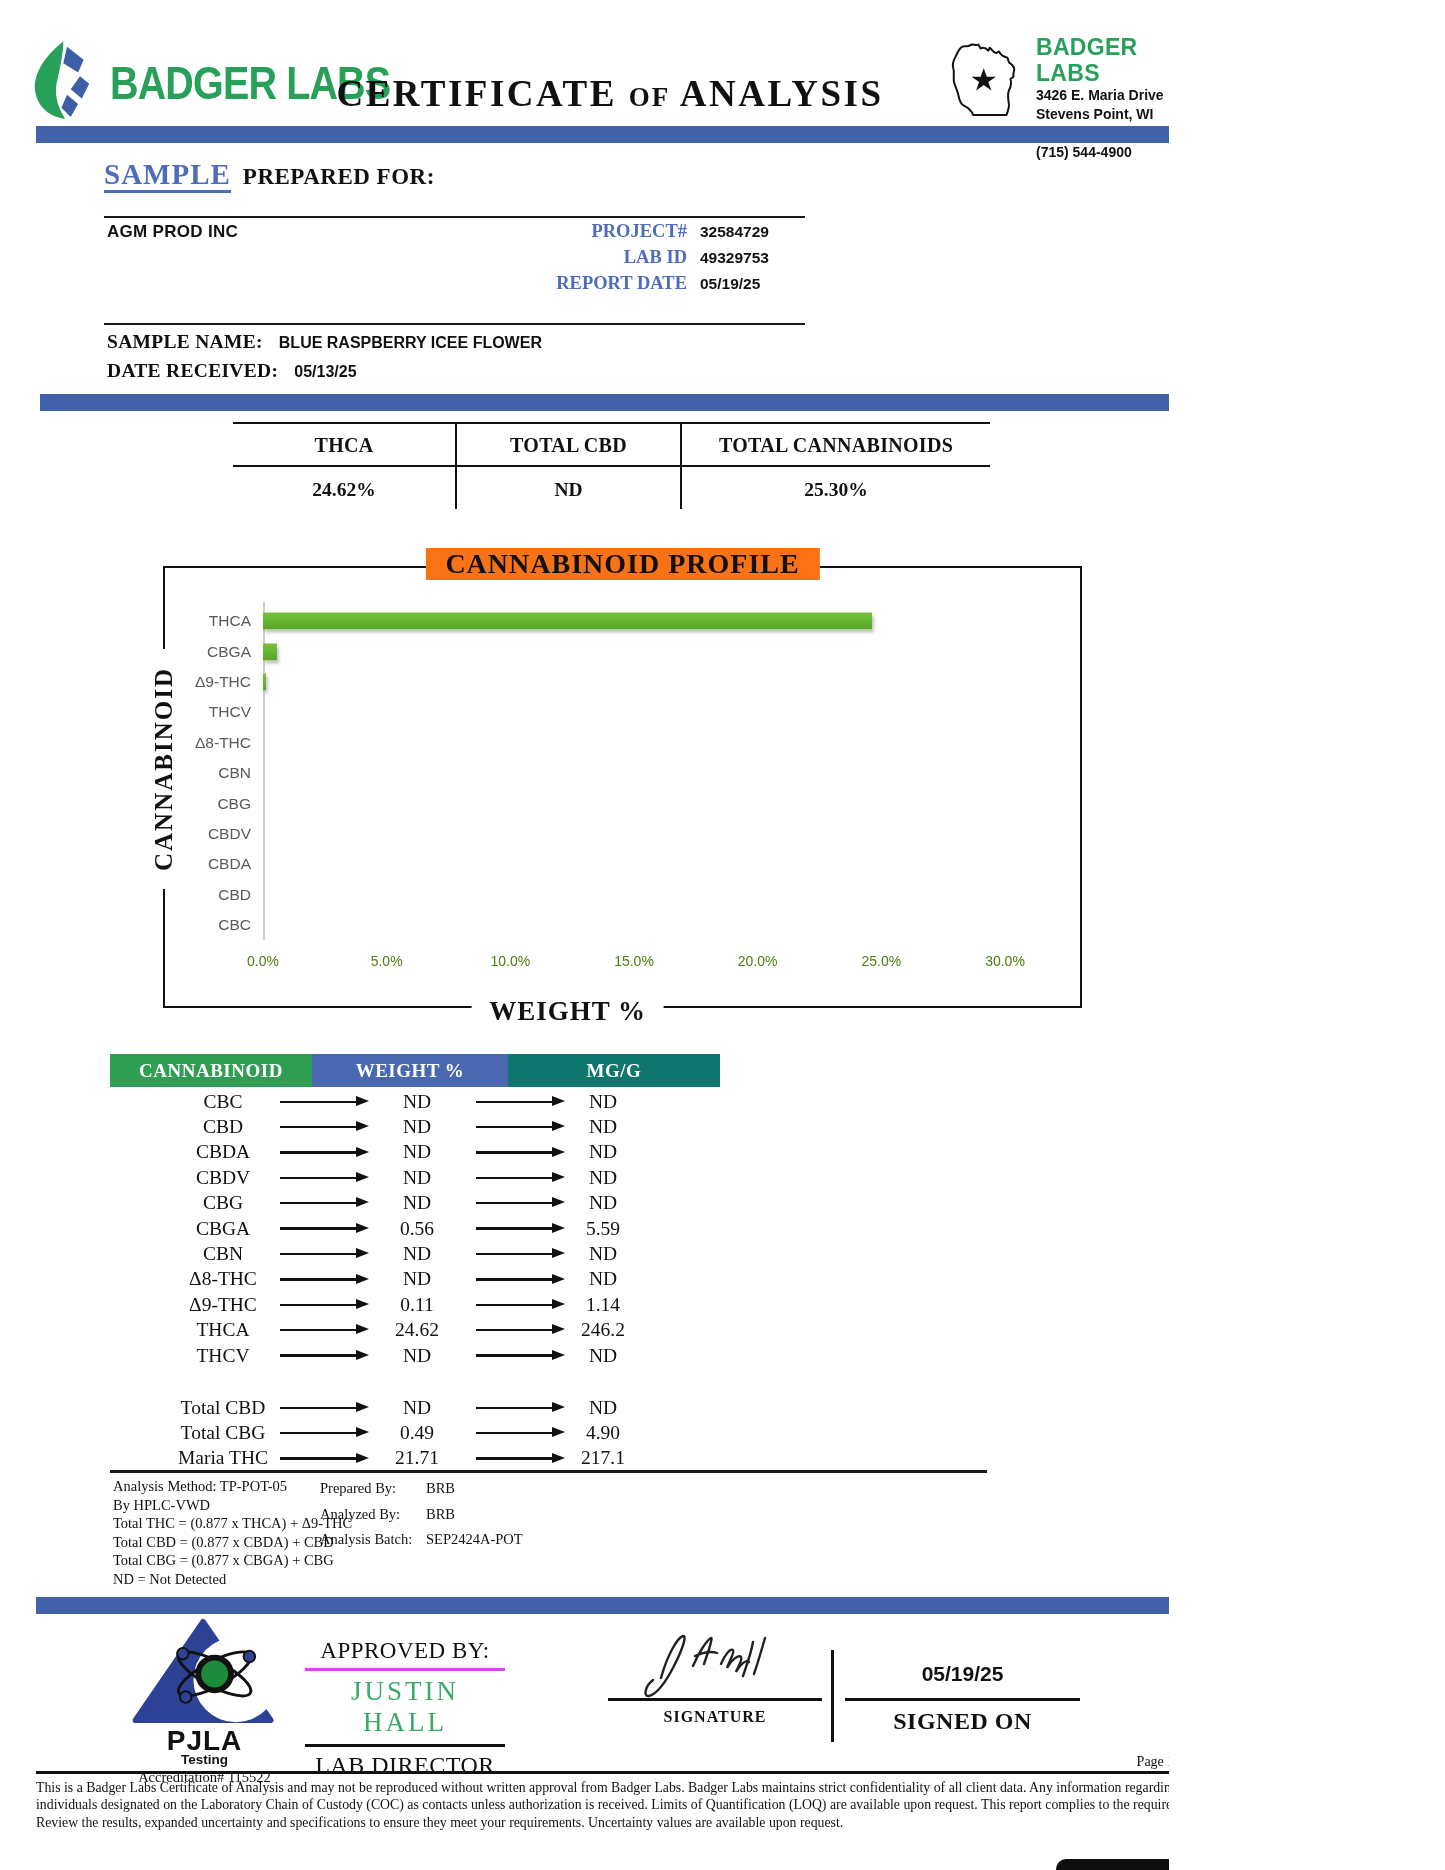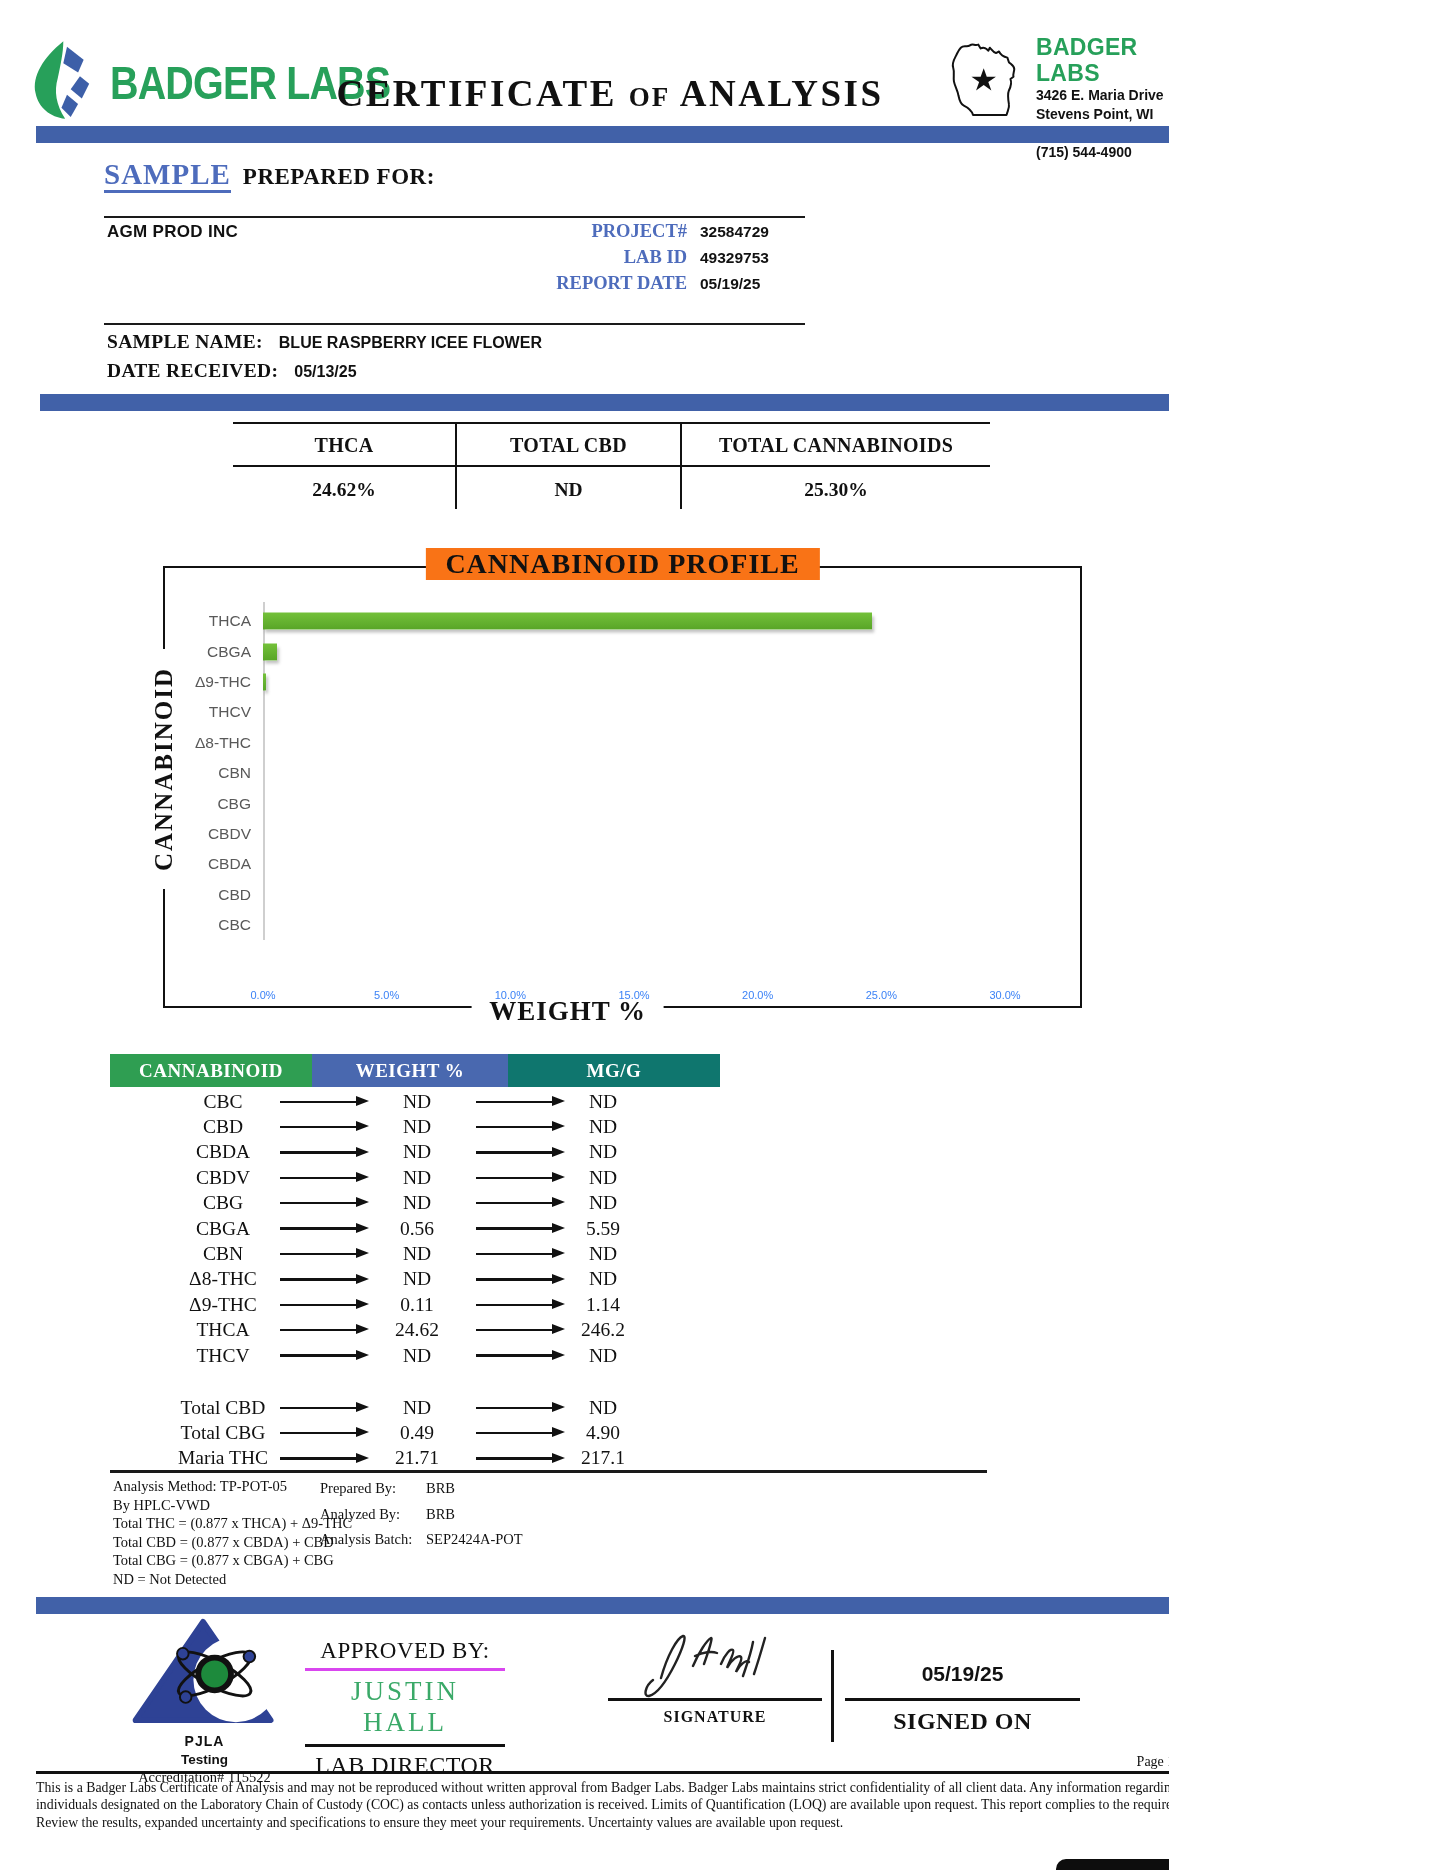--- a/index.html
+++ b/index.html
@@ -66,21 +66,21 @@
   .chart-row{display:flex;align-items:center;height:30.4px;}
   .cat-label{width:86px;text-align:right;padding-right:12px;font-family:"Liberation Sans",sans-serif;
              font-size:15.5px;color:#595959;}
   .bar-track{position:relative;width:742px;height:100%;}
   .bar{position:absolute;left:0;top:50%;transform:translateY(-50%);height:17px;
        background:linear-gradient(180deg,#74c13a,#58a527);
        box-shadow:2px 3px 3px rgba(120,120,120,.45);}
   .axis-line{position:absolute;left:98px;top:34px;width:1.5px;height:338px;background:#cfcfcf;}
   .ticks{position:absolute;left:98px;top:385px;width:742px;height:20px;}
   .tick{position:absolute;transform:translateX(-50%);font-family:"Liberation Sans",sans-serif;
-        font-size:11px;color:#3b82f6;white-space:nowrap;margin-top:36px;}
+        font-size:14px;color:#4d7c0f;white-space:nowrap;}
 
   
   .rt-header{left:110px;top:1054px;width:610px;height:33px;display:flex;}
   .rt-hcell{color:#fff;font-weight:bold;font-size:19px;text-align:center;line-height:33px;
             letter-spacing:.5px;}
   .rt-rows{left:110px;top:1089px;width:610px;}
   .rt-totals{left:110px;top:1395px;width:610px;}
   .rt-row{display:grid;grid-template-columns:160px 96px 102px 92px 86px;align-items:center;
           height:25.4px;font-size:19.5px;}
   .rt-name{text-align:center;padding-left:66px;white-space:nowrap;}
@@ -94,21 +94,21 @@
 
   
   .footnotes{left:113px;top:1477px;font-size:14.5px;line-height:18.6px;}
   .meta{left:320px;top:1480px;font-size:14.5px;}
   .meta-row{display:flex;height:25.5px;}
   .meta-label{width:94px;}
   .meta-value{margin-left:12px;}
 
   
   .pjla{left:112px;top:1618px;width:185px;text-align:center;}
-  .pjla-name{font-family:"Liberation Sans",sans-serif;font-weight:bold;font-size:14px;
+  .pjla-name{font-family:"Liberation Sans",sans-serif;font-weight:bold;font-size:28px;
              letter-spacing:1px;line-height:22px;}
   .pjla-sub{font-family:"Liberation Sans",sans-serif;font-weight:bold;font-size:13.5px;line-height:16px;}
   .pjla-accr{font-size:14.5px;line-height:18px;}
   .approved{left:305px;top:1638px;width:200px;text-align:center;}
   .approved-label{font-size:23px;padding-bottom:4px;border-bottom:3px solid #d946ef;letter-spacing:.5px;}
   .approver{font-size:27px;color:#3aa968;letter-spacing:3px;padding:5px 0 6px 0;
             border-bottom:3px solid #111;}
   .approver-title{font-size:24px;padding-top:5px;letter-spacing:.5px;}
   #sig-svg{left:628px;top:1626px;}
   #sig-line{left:608px;top:1698px;width:214px;height:3px;background:#111;}

